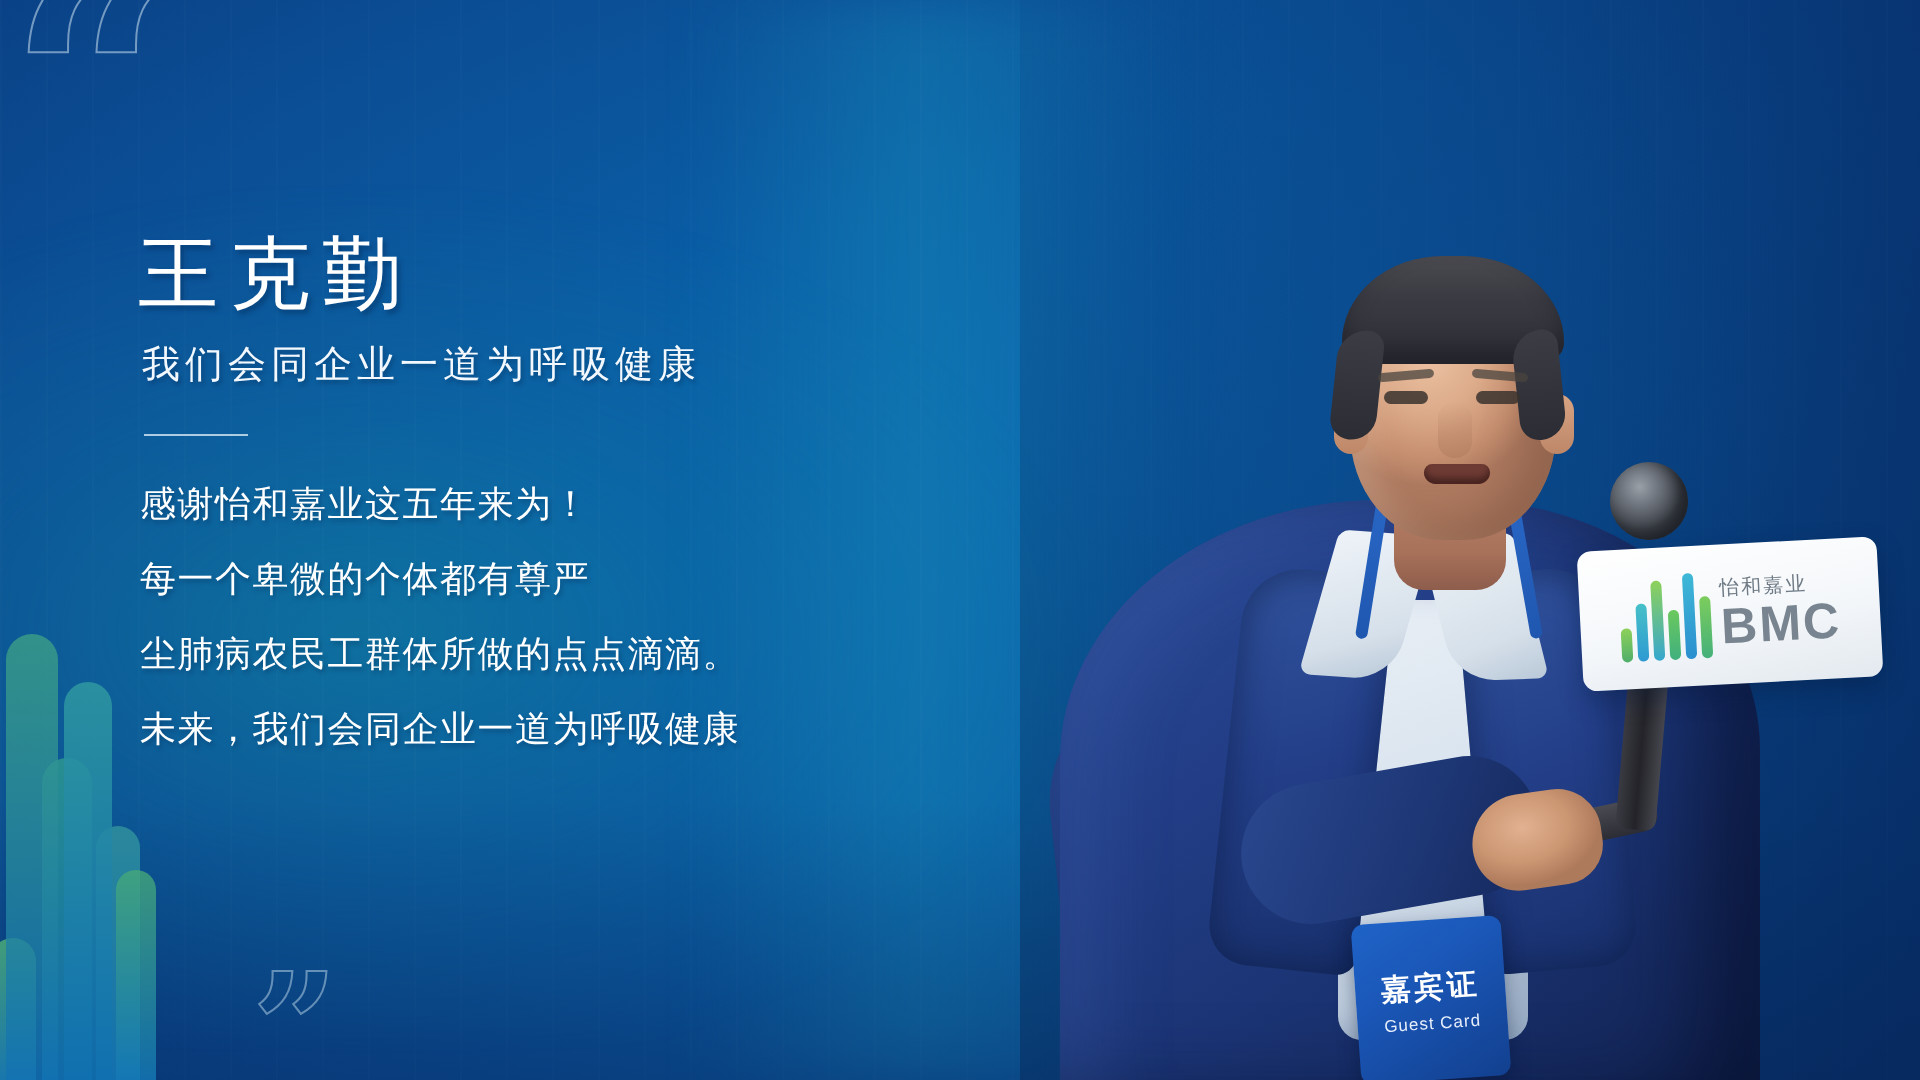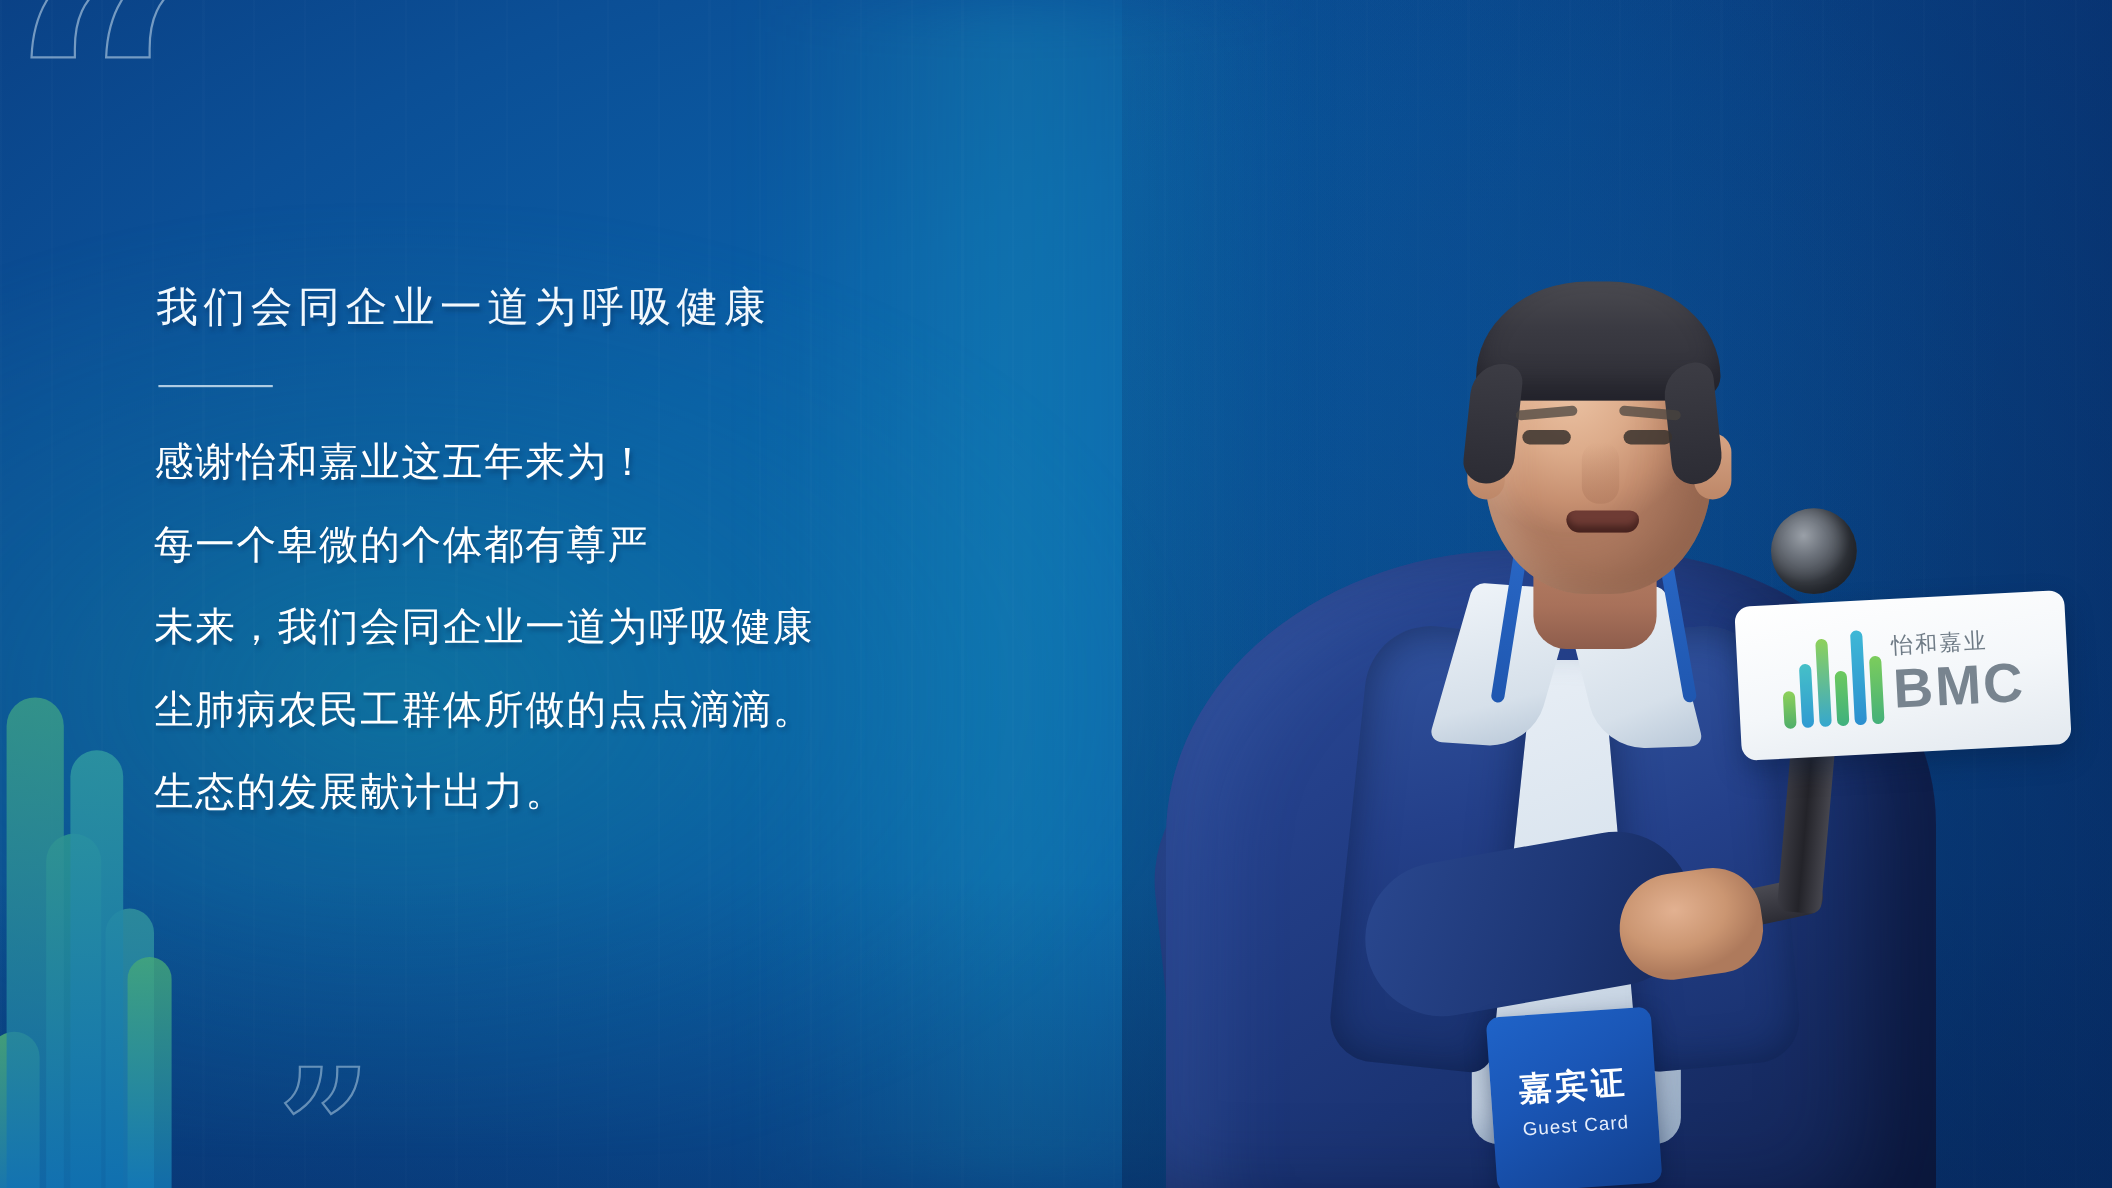--- a/index.html
+++ b/index.html
@@ -464,28 +464,28 @@
       <div class="wbar" style="left: 112px; width: 44px; height: 254px; background: linear-gradient(rgb(47, 143, 156) 0%, rgb(20, 119, 182) 100%); opacity: 0.88;"></div>
       <div class="wbar" style="left: 22px; width: 52px; height: 446px; background: linear-gradient(rgb(60, 159, 134) 0%, rgb(18, 114, 178) 100%); opacity: 0.8;"></div>
       <div class="wbar" style="left: 80px; width: 48px; height: 398px; background: linear-gradient(rgb(46, 150, 160) 0%, rgb(16, 112, 176) 100%); opacity: 0.88;"></div>
       <div class="wbar" style="left: 132px; width: 40px; height: 210px; background: linear-gradient(rgb(69, 168, 120) 0%, rgb(20, 121, 182) 100%); opacity: 0.8;"></div>
     </div>
 
   <div class="quote-open">“</div>
   <div class="quote-close">”</div>
 
   <div class="text-block">
+    <h1 class="speaker-name">王克勤</h1>
     <div class="speaker-title">我们会同企业一道为呼吸健康</div>
     <div class="divider"></div>
     <div class="quote-body" id="quote-body">
         <p class="quote-line">感谢怡和嘉业这五年来为！</p>
         <p class="quote-line">每一个卑微的个体都有尊严</p>
+        <p class="quote-line">尘肺病农民工群体所做的点点滴滴。</p>
         <p class="quote-line">未来，我们会同企业一道为呼吸健康</p>
-        <p class="quote-line">尘肺病农民工群体所做的点点滴滴。</p>
-        <p class="quote-line">生态的发展献计出力。</p>
       </div>
   </div>
 
   <div class="photo">
     <div class="p-stagedark"></div>
     <div class="stage-text">健康 · 新境</div>
 
     <div class="p-arm-r"></div>
     <div class="p-torso"></div>
     <div class="p-shirt"></div>

